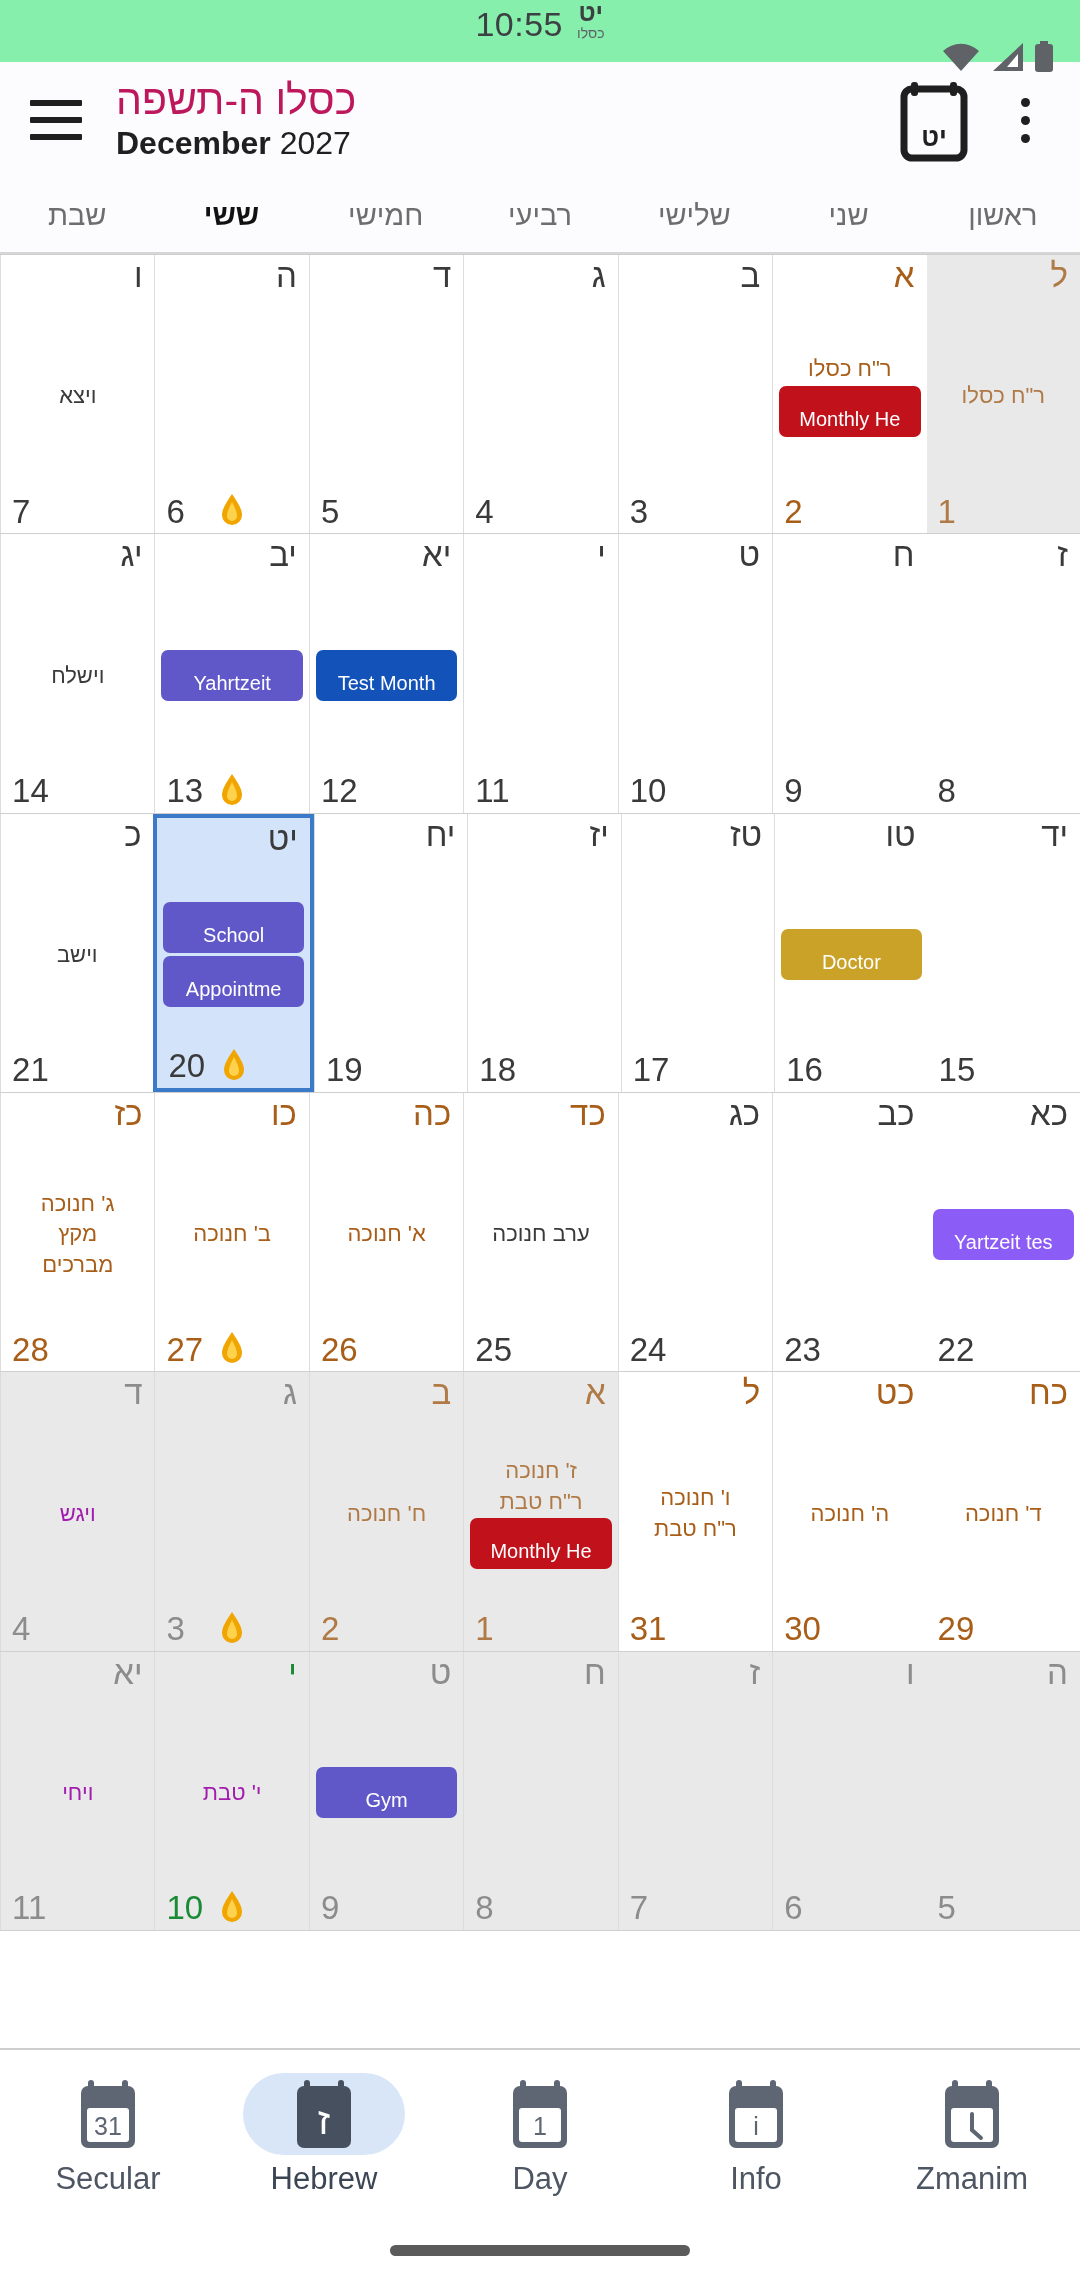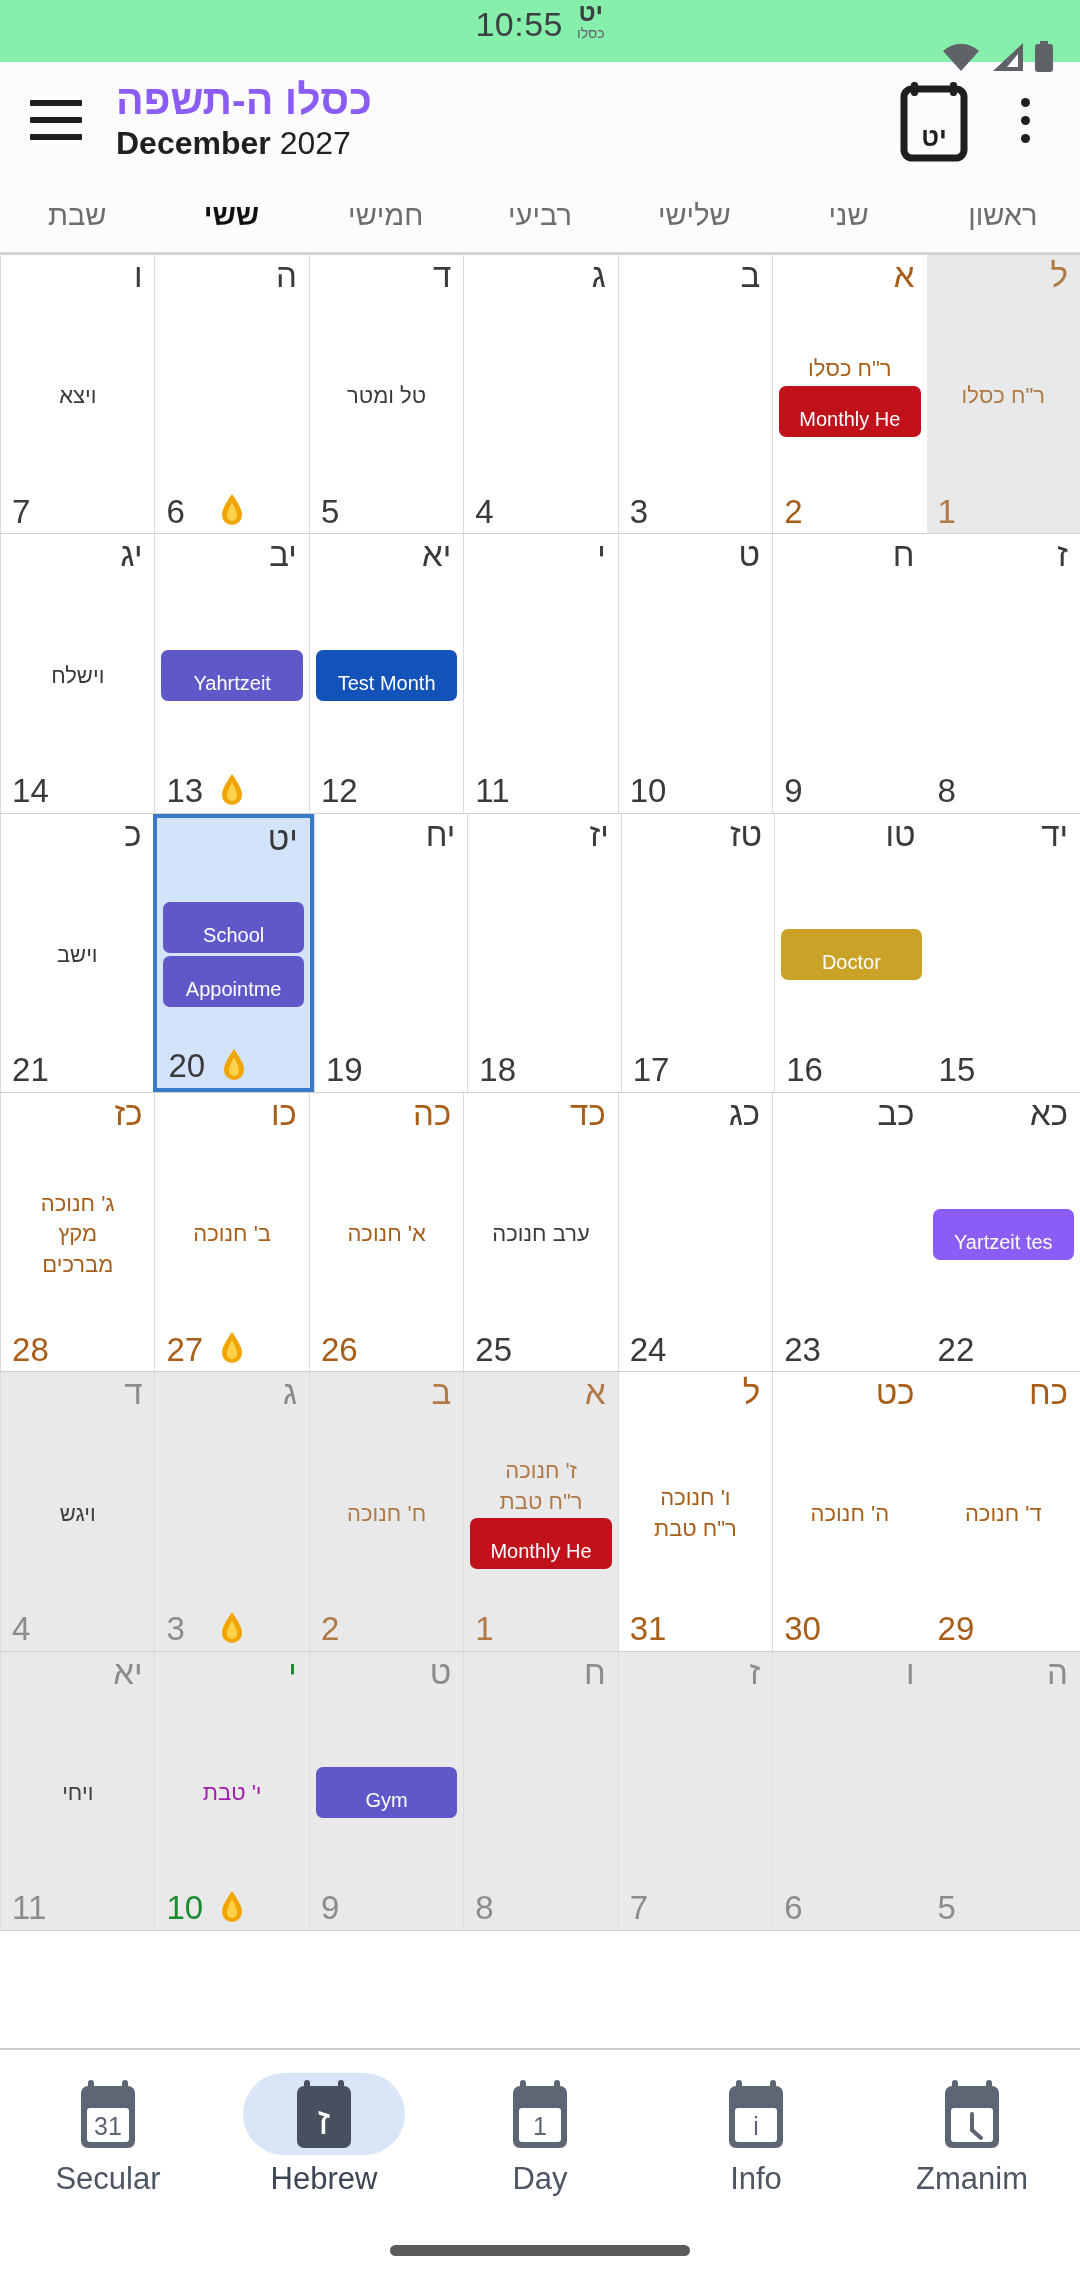--- a/index.html
+++ b/index.html
@@ -29,21 +29,21 @@
   
   .toolbar{
     height:116px; width:100%;
     display:flex; align-items:center;
     padding:0 24px 0 30px;
     background:#fcfcfe;
   }
   .hamburger{ width:62px; height:62px; display:flex; flex-direction:column; justify-content:center; gap:11px; cursor:pointer; }
   .hamburger span{ display:block; height:6px; background:#1f1f1f; border-radius:1px; width:52px; }
   .title-block{ margin-left:24px; display:flex; flex-direction:column; justify-content:center; }
-  .title-heb{ font-size:41px; color:#8b5cf6; line-height:1.12; direction:rtl; font-weight:700;}
+  .title-heb{ font-size:41px; color:#be185d; line-height:1.12; direction:rtl; font-weight:400;}
   .title-sec{ font-size:32px; color:#1f1f1f; line-height:1.2; font-weight:bold;}
   .title-sec .yr{ font-weight:400; }
   .tb-actions{ margin-left:auto; display:flex; align-items:center; gap:18px; }
   .tb-icon-btn{ width:84px; height:84px; display:flex; align-items:center; justify-content:center; cursor:pointer; position:relative;}
   .cal-badge-txt{ position:absolute; font-size:26px; color:#1f1f1f; font-weight:600; top:44px; left:0; right:0; text-align:center; }
   .overflow{ width:62px; height:84px; display:flex; flex-direction:column; align-items:center; justify-content:center; gap:9px; cursor:pointer;}
   .overflow i{ width:9px; height:9px; border-radius:50%; background:#1f1f1f; display:block;}
 
   
   .dow-row{
@@ -115,21 +115,21 @@
     align-items:center; justify-content:center;
     gap:3px;
     padding:0 3px;
   }
   .omer{
     font-size:22px; line-height:1.25; text-align:center;
     direction:rtl; color:#3a3a3a; white-space:nowrap;
   }
   .omer.holi{ color:#a85e18; }
   .omer.fastc{ color:#a21caf; }
-  .omer.dim{ color:#404040; }
+  .omer.dim{ color:#a21caf; }
   .omer.dimholi{ color:#b07a47; }
   .chip{
     font-size:20px; line-height:1;
     color:#ffffff;
     padding:23px 6px 8px;
     border-radius:7px;
     width:96%;
     text-align:center;
     white-space:nowrap;
     overflow:hidden;
@@ -258,23 +258,20 @@
         <div class="cell-body"></div>
         <div class="sec-num">3</div>
       </div>
       <div class="cell">
         <div class="heb-num">ג</div>
         <div class="cell-body"></div>
         <div class="sec-num">4</div>
       </div>
       <div class="cell">
         <div class="heb-num">ד</div>
-        <div class="cell-body">
-          <div class="omer">טל ומטר</div>
-        </div>
         <div class="sec-num">5</div>
       </div>
       <div class="cell">
         <div class="heb-num">ה</div>
         <div class="cell-body"></div>
         <div class="sec-num">6</div>
         <div class="candle"><svg width="26" height="34" viewBox="0 0 26 34">
             <path d="M13 1 C7 10 3 16 3 22 a10 10 0 0 0 20 0 C23 16 19 10 13 1 Z" fill="#f0a500"></path>
             <path d="M13 9 C10 15 8 19 8 23 a5 5 0 0 0 10 0 C18 19 16 15 13 9 Z" fill="#ffd24d"></path>
           </svg></div>

